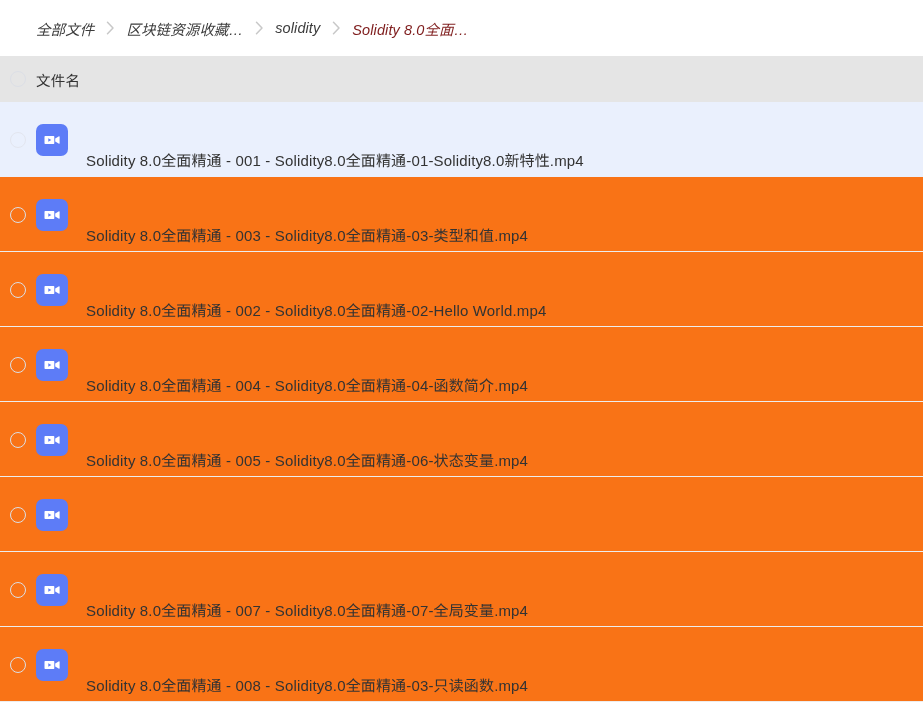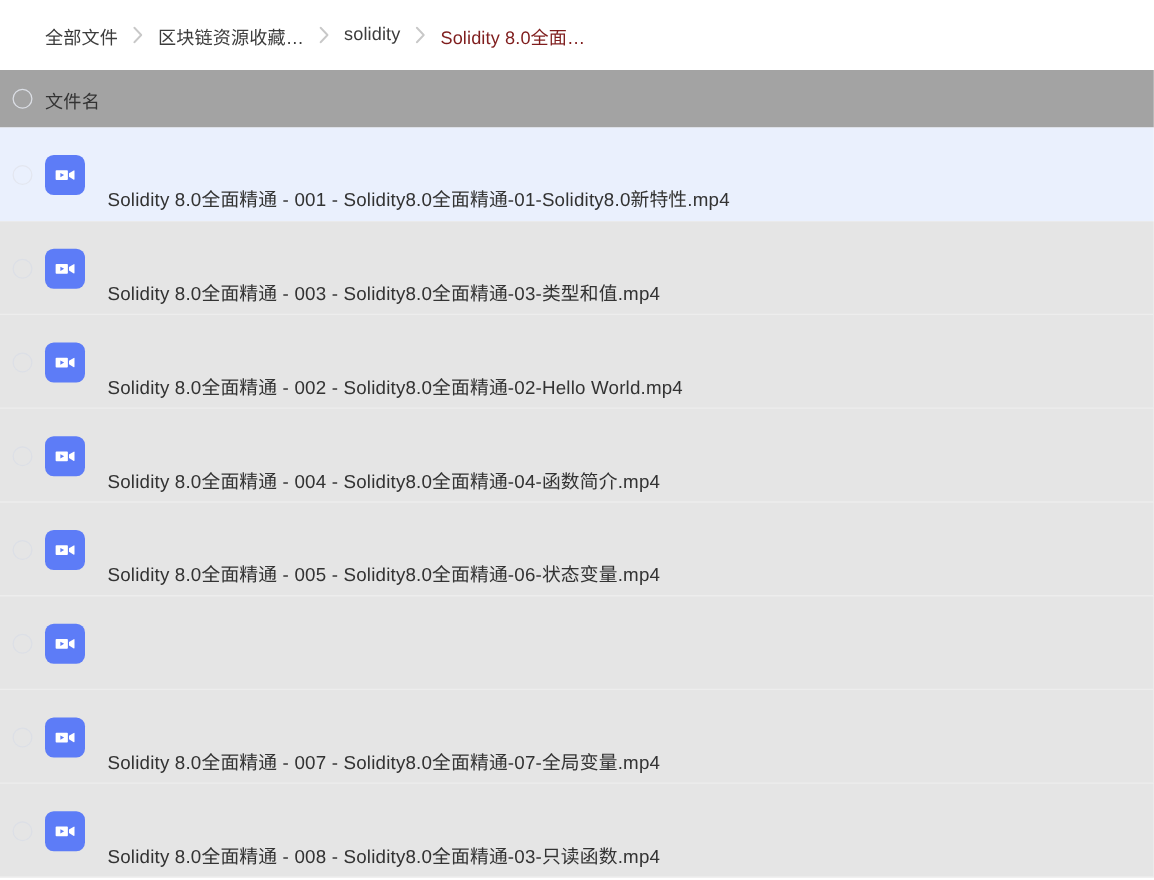--- a/index.html
+++ b/index.html
@@ -30,41 +30,42 @@
     align-items: center;
     padding-left: 36px;
     box-sizing: border-box;
   }
   .crumb {
     font-size: 14.5px;
     color: #3c3c3c;
     white-space: nowrap;
     letter-spacing: 0.1px;
     cursor: pointer;
+    font-style: italic;
   }
   .crumb.current {
     color: #7f1d1d;
   }
   .crumb-sep {
     margin: 0 11px;
     display: inline-flex;
     align-items: center;
     justify-content: center;
     width: 10px;
     height: 16px;
   }
   .crumb-sep svg { display: block; }
 
   
   .list-header {
     height: 46px;
     display: flex;
     align-items: center;
     box-sizing: border-box;
-    background: #a3a3a3;
+    background: #e5e5e5;
   }
   .col-name {
     font-size: 14.5px;
     color: #333333;
     letter-spacing: 0.2px;
   }
 
   
   .cbx {
     width: 16px;
@@ -91,21 +92,21 @@
   
   .rows {
     position: relative;
   }
   .row {
     height: 75px;
     display: flex;
     align-items: center;
     box-sizing: border-box;
     position: relative;
-    background: #e5e5e5;
+    background: #f97316;
     cursor: default;
   }
   .row.selected {
     background: #eaf0fd;
   }
   .row .sep {
     position: absolute;
     left: 0;
     right: 0;
     bottom: 0;

